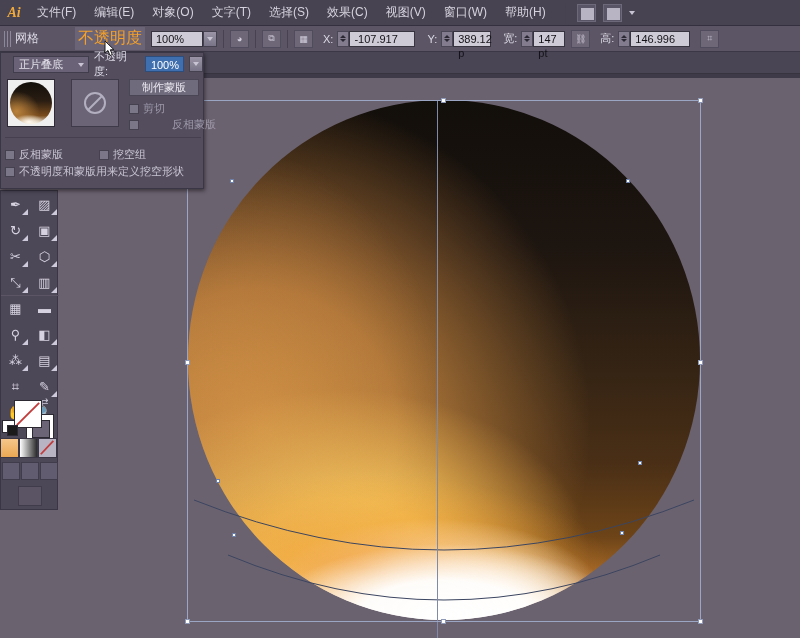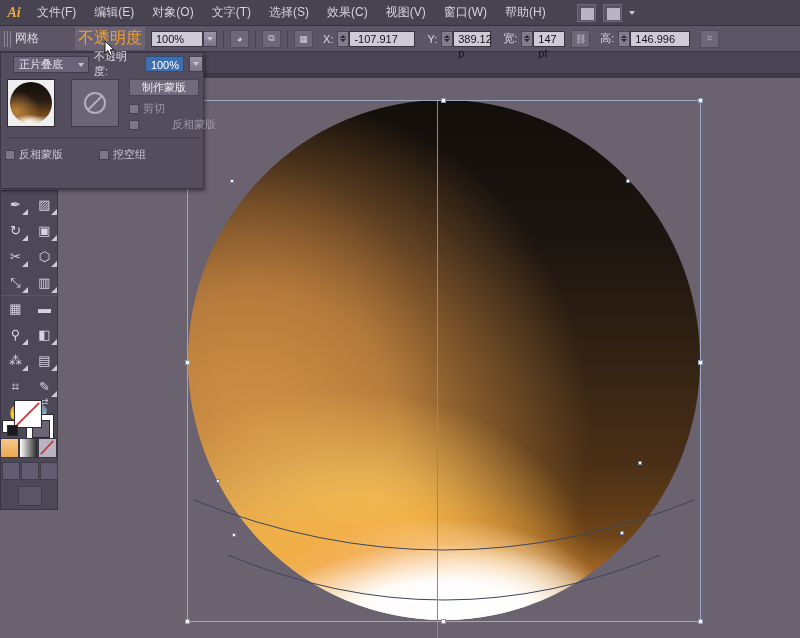--- a/index.html
+++ b/index.html
@@ -447,20 +447,24 @@
       <div class="ckrow" style="left:4px; top:72px;">
         <span class="ck"></span>
         <span class="ck-txt">反相蒙版</span>
       </div>
 
       <div class="ckrow" style="left:98px; top:72px;">
         <span class="ck"></span>
         <span class="ck-txt">挖空组</span>
       </div>
 
+      <div class="ckrow" style="left:4px; top:89px;">
+        <span class="ck"></span>
+        <span class="ck-txt">不透明度和蒙版用来定义挖空形状</span>
+      </div>
     </div>
   </div>
 
   <div id="toolbar">
     <div class="toolgrid">
       <div class="tool">
           <span class="g">✒</span>
           <i class="tri"></i>
         </div>
       <div class="tool">

